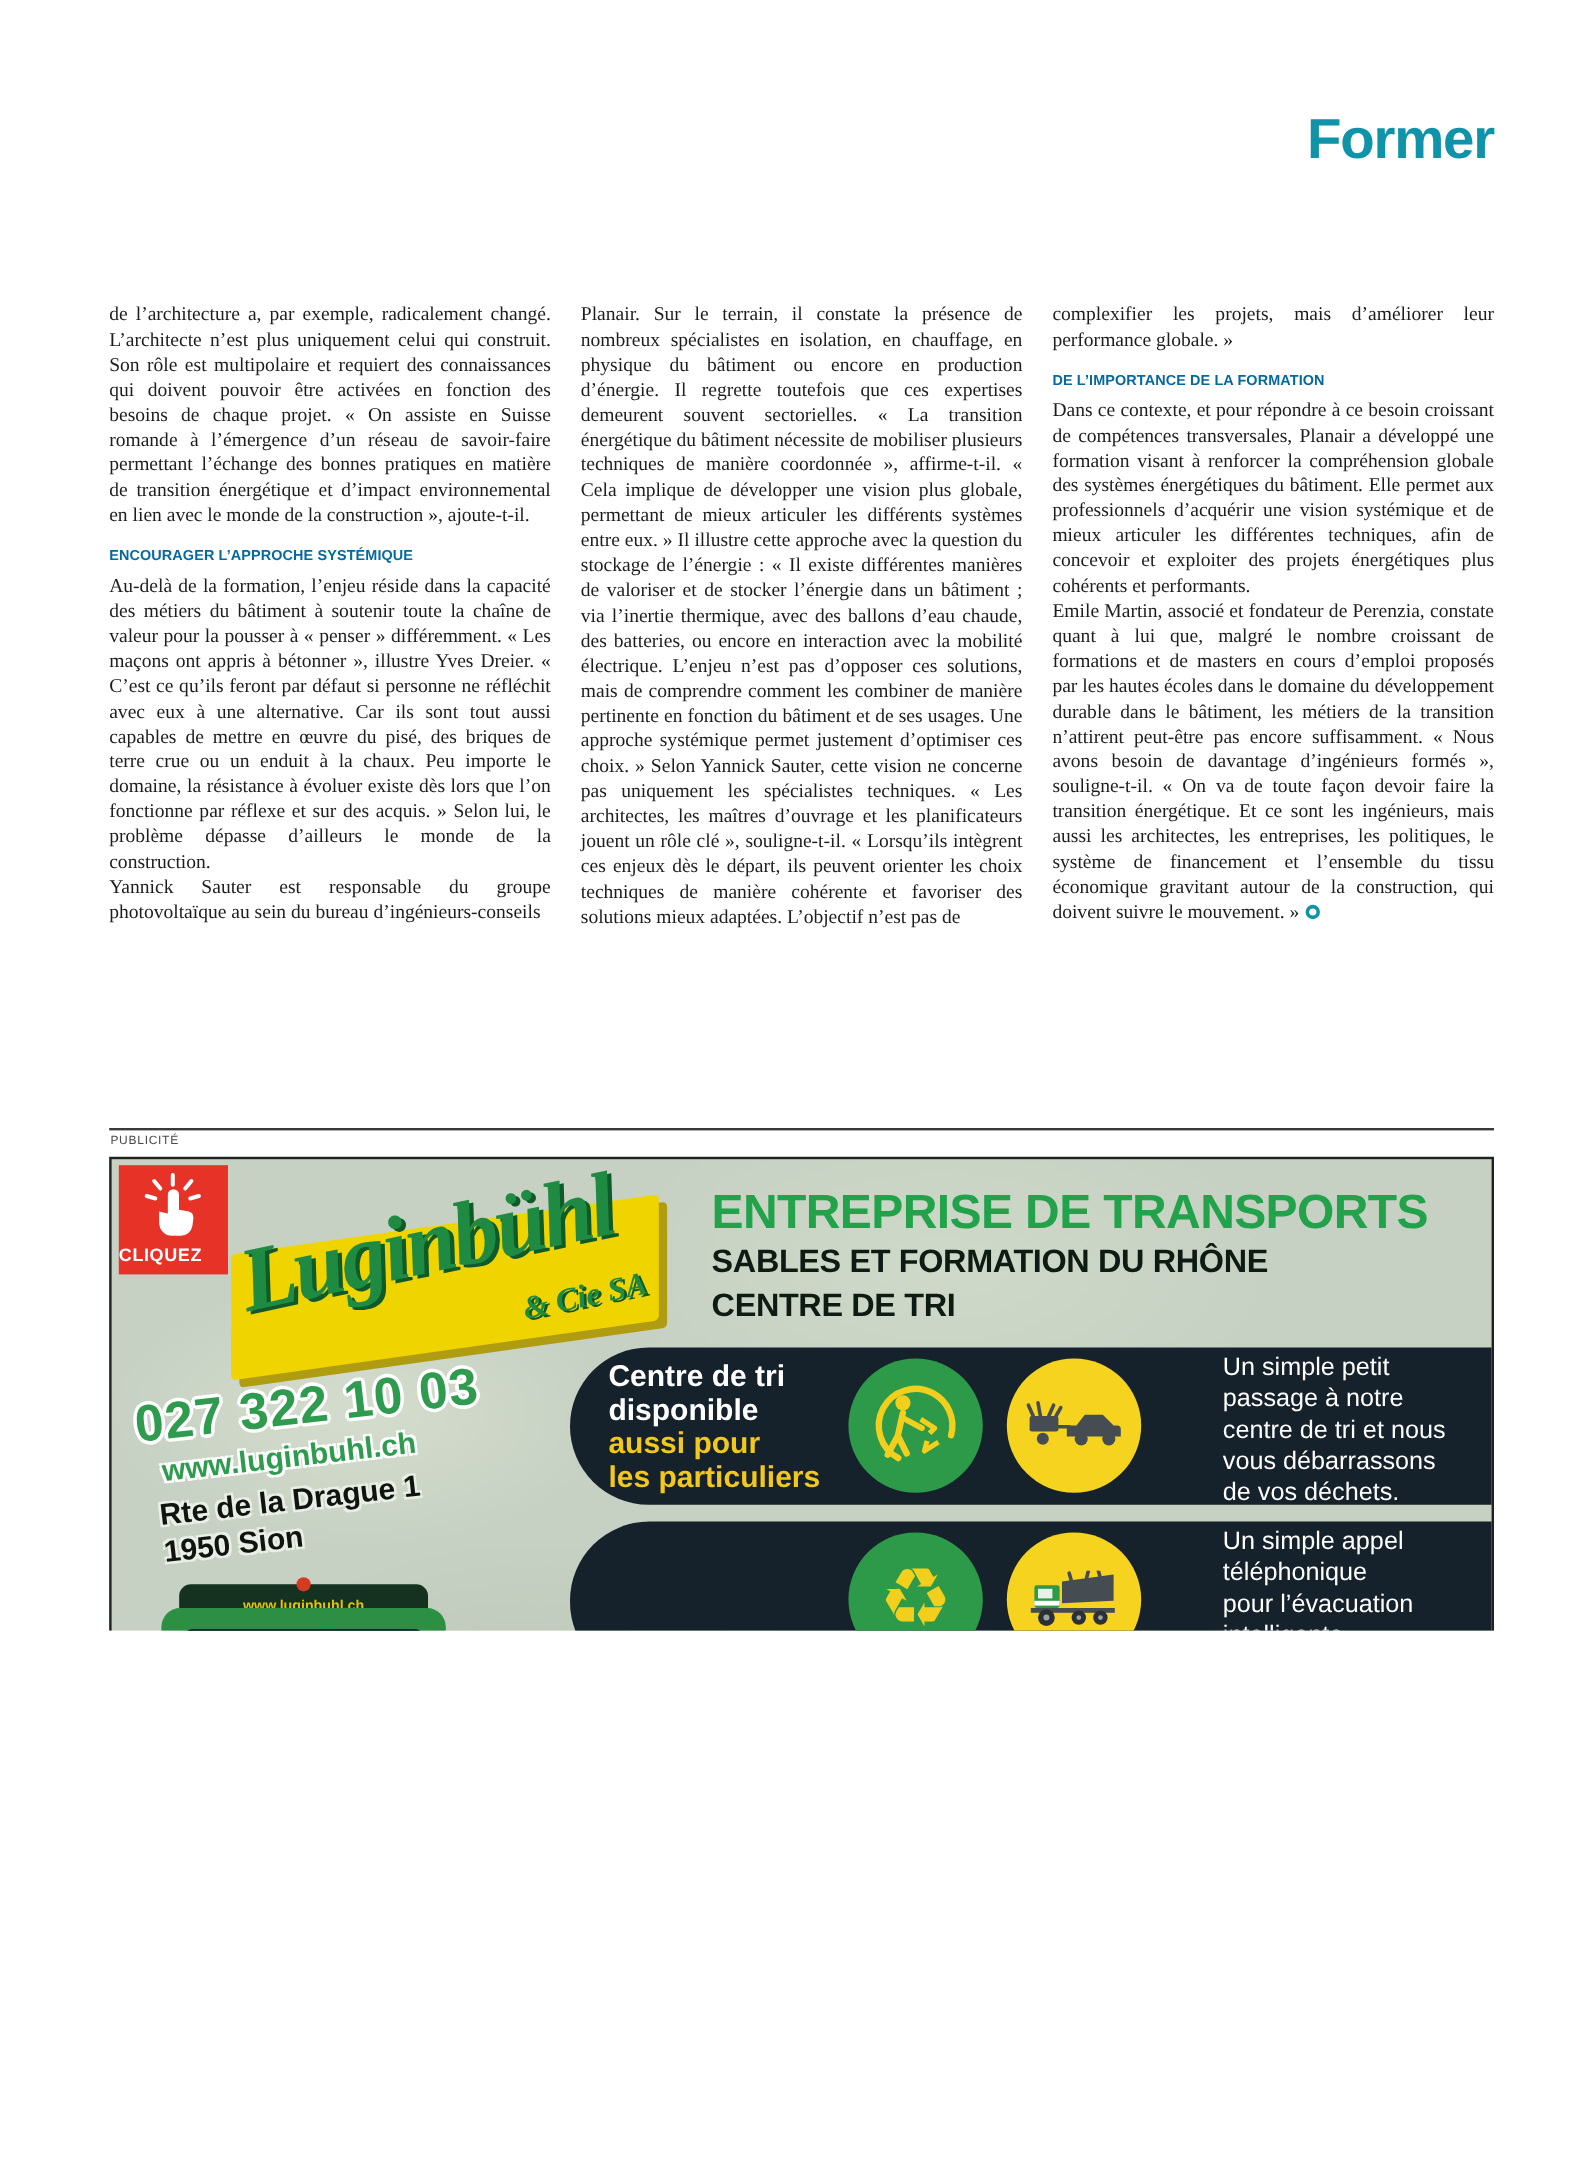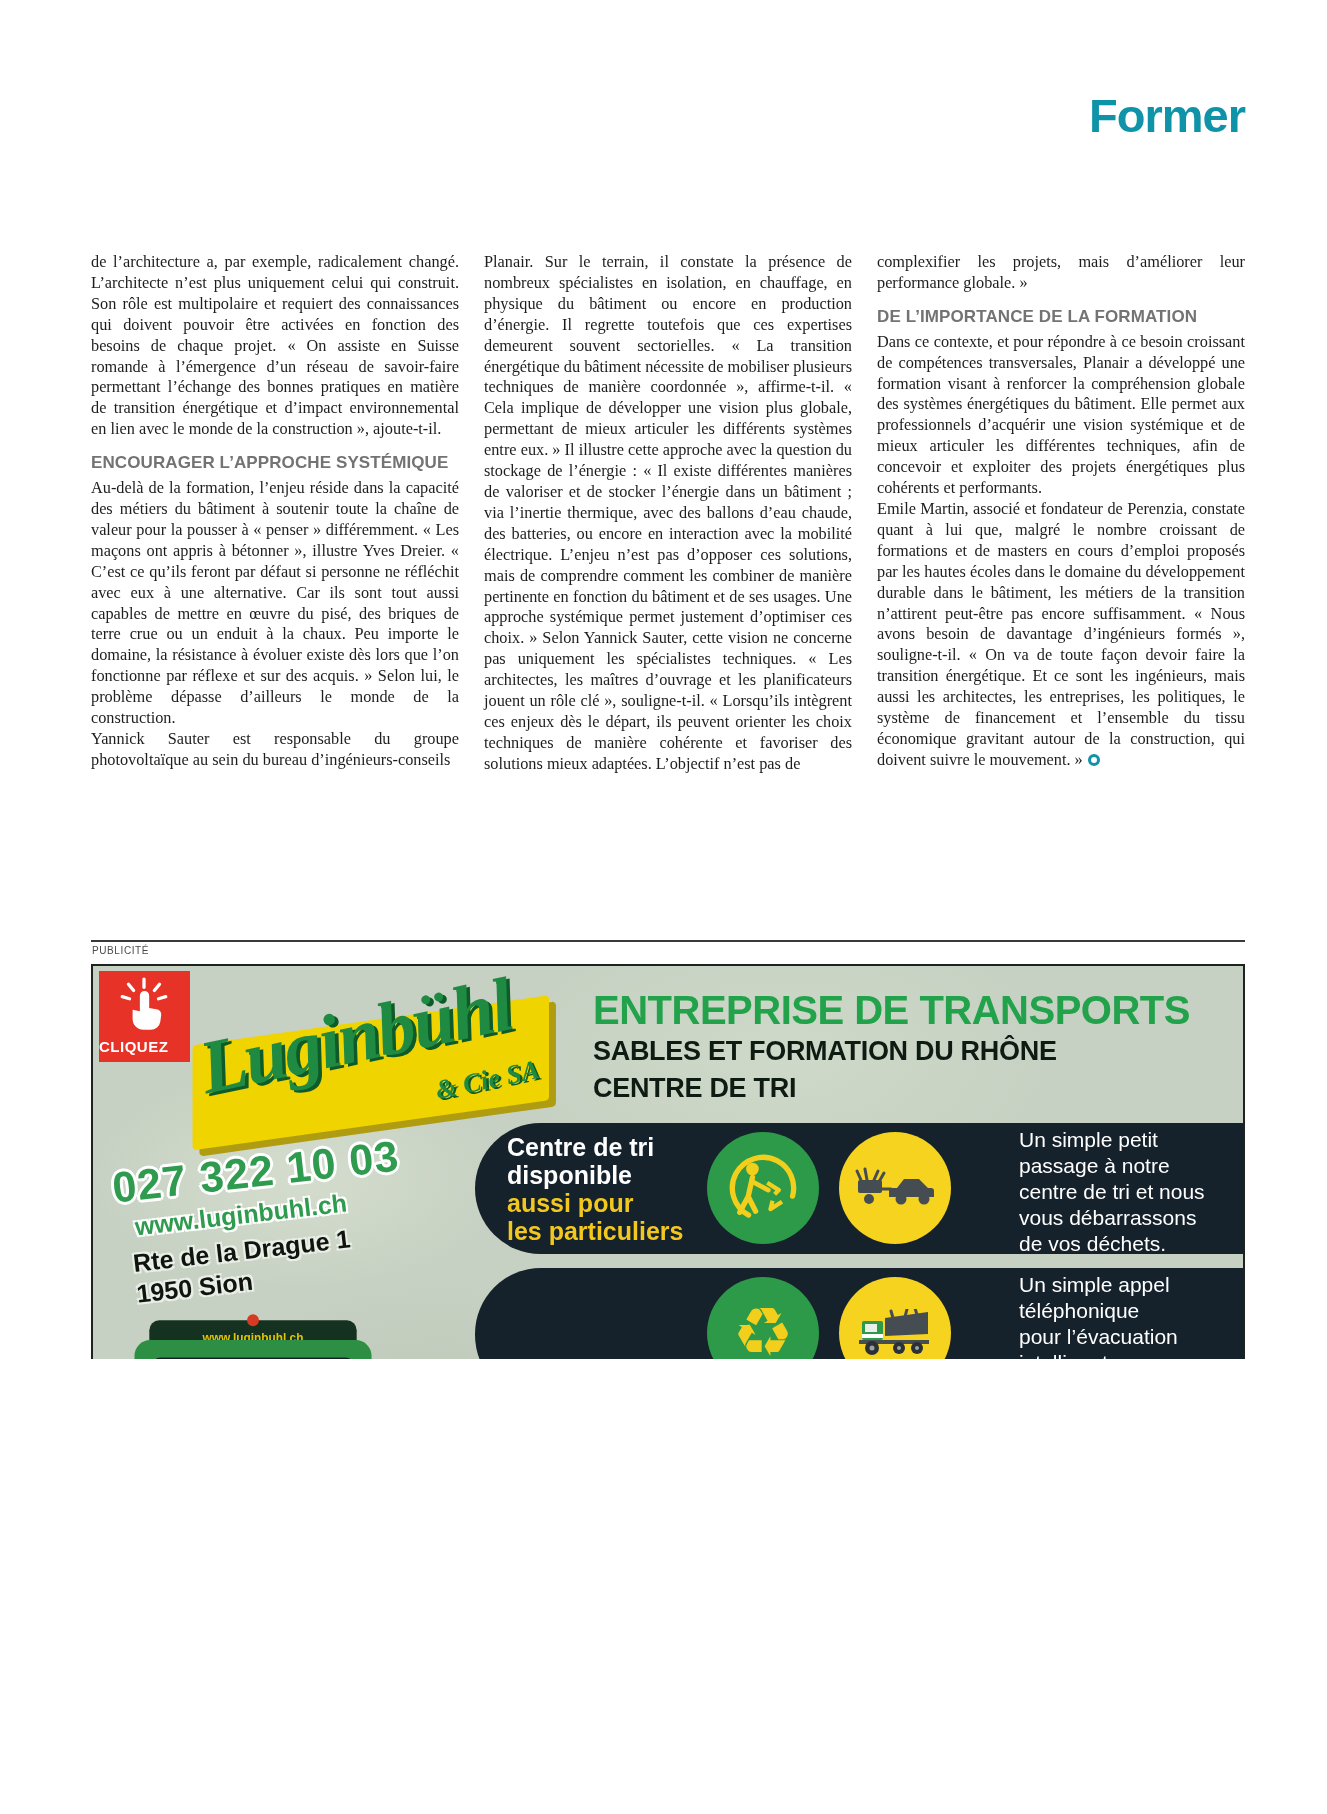--- a/index.html
+++ b/index.html
@@ -6,22 +6,22 @@
   .page{position:relative;width:1327px;height:1359px;background:#ffffff;overflow:hidden;
         font-family:"Liberation Sans", sans-serif;}
   
   .masthead{position:absolute;top:88px;right:82px;font-size:47px;font-weight:800;
             letter-spacing:-1px;color:#0f93a8;font-family:"Liberation Sans",sans-serif;}
   
   .columns{position:absolute;left:91px;top:252px;width:1154px;display:flex;gap:25px;}
   .col{width:368px;font-family:"Liberation Serif","DejaVu Serif",serif;font-size:16.3px;
        line-height:20.9px;color:#1d1d1d;text-align:justify;}
   .col p{margin:0;}
-  .col h3{margin:13px 0 4px 0;font-family:"Liberation Sans",sans-serif;font-size:17px;
-          font-weight:800;color:#737373;letter-spacing:.1px;text-align:left;}
+  .col h3{margin:13px 0 4px 0;font-family:"Liberation Sans",sans-serif;font-size:12px;
+          font-weight:800;color:#0369a1;letter-spacing:.1px;text-align:left;}
   .endmark{display:inline-block;width:6px;height:6px;border:3.5px solid #0f93a8;
            border-radius:50%;margin-left:5px;vertical-align:-1px;}
   
   .pub-rule{position:absolute;left:91px;top:940px;width:1154px;height:2px;background:#3a3a3a;}
   .pub-label{position:absolute;left:92px;top:945px;font-size:10px;color:#4a4a4a;letter-spacing:.6px;}
   
   .ad{position:absolute;left:91px;top:964px;width:1154px;height:760px;
       background:#c7d1c3;border:2px solid #1d241f;box-sizing:border-box;overflow:hidden;
       background-image:radial-gradient(ellipse 300px 160px at 18% 28%, #d4ddcd 0%, rgba(212,221,205,0) 70%),
                        radial-gradient(ellipse 400px 200px at 60% 12%, #cfd9c9 0%, rgba(207,217,201,0) 70%),

